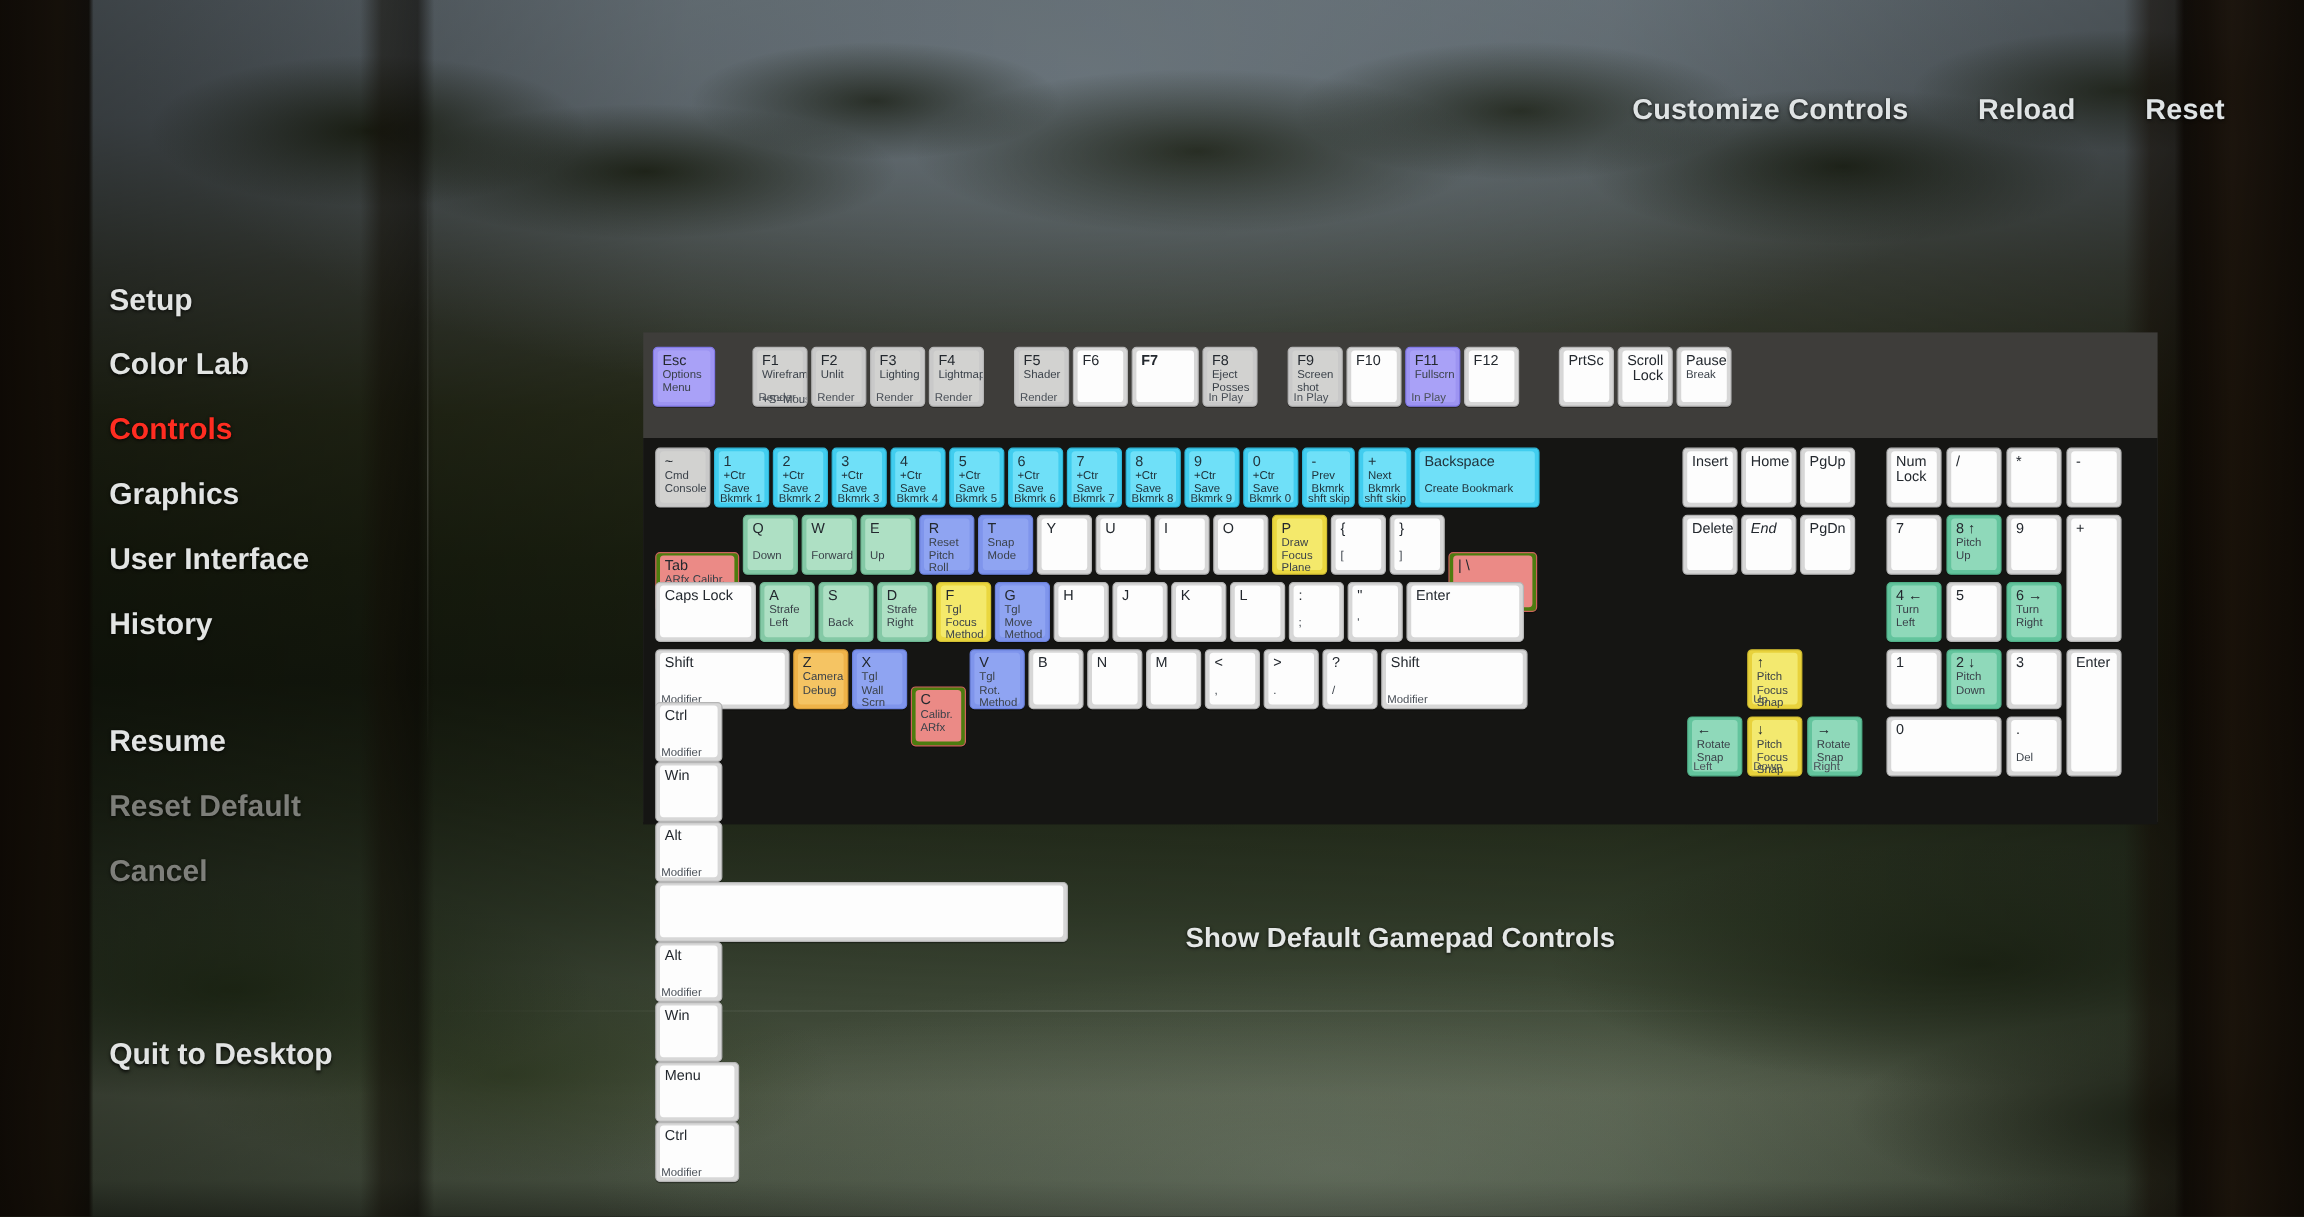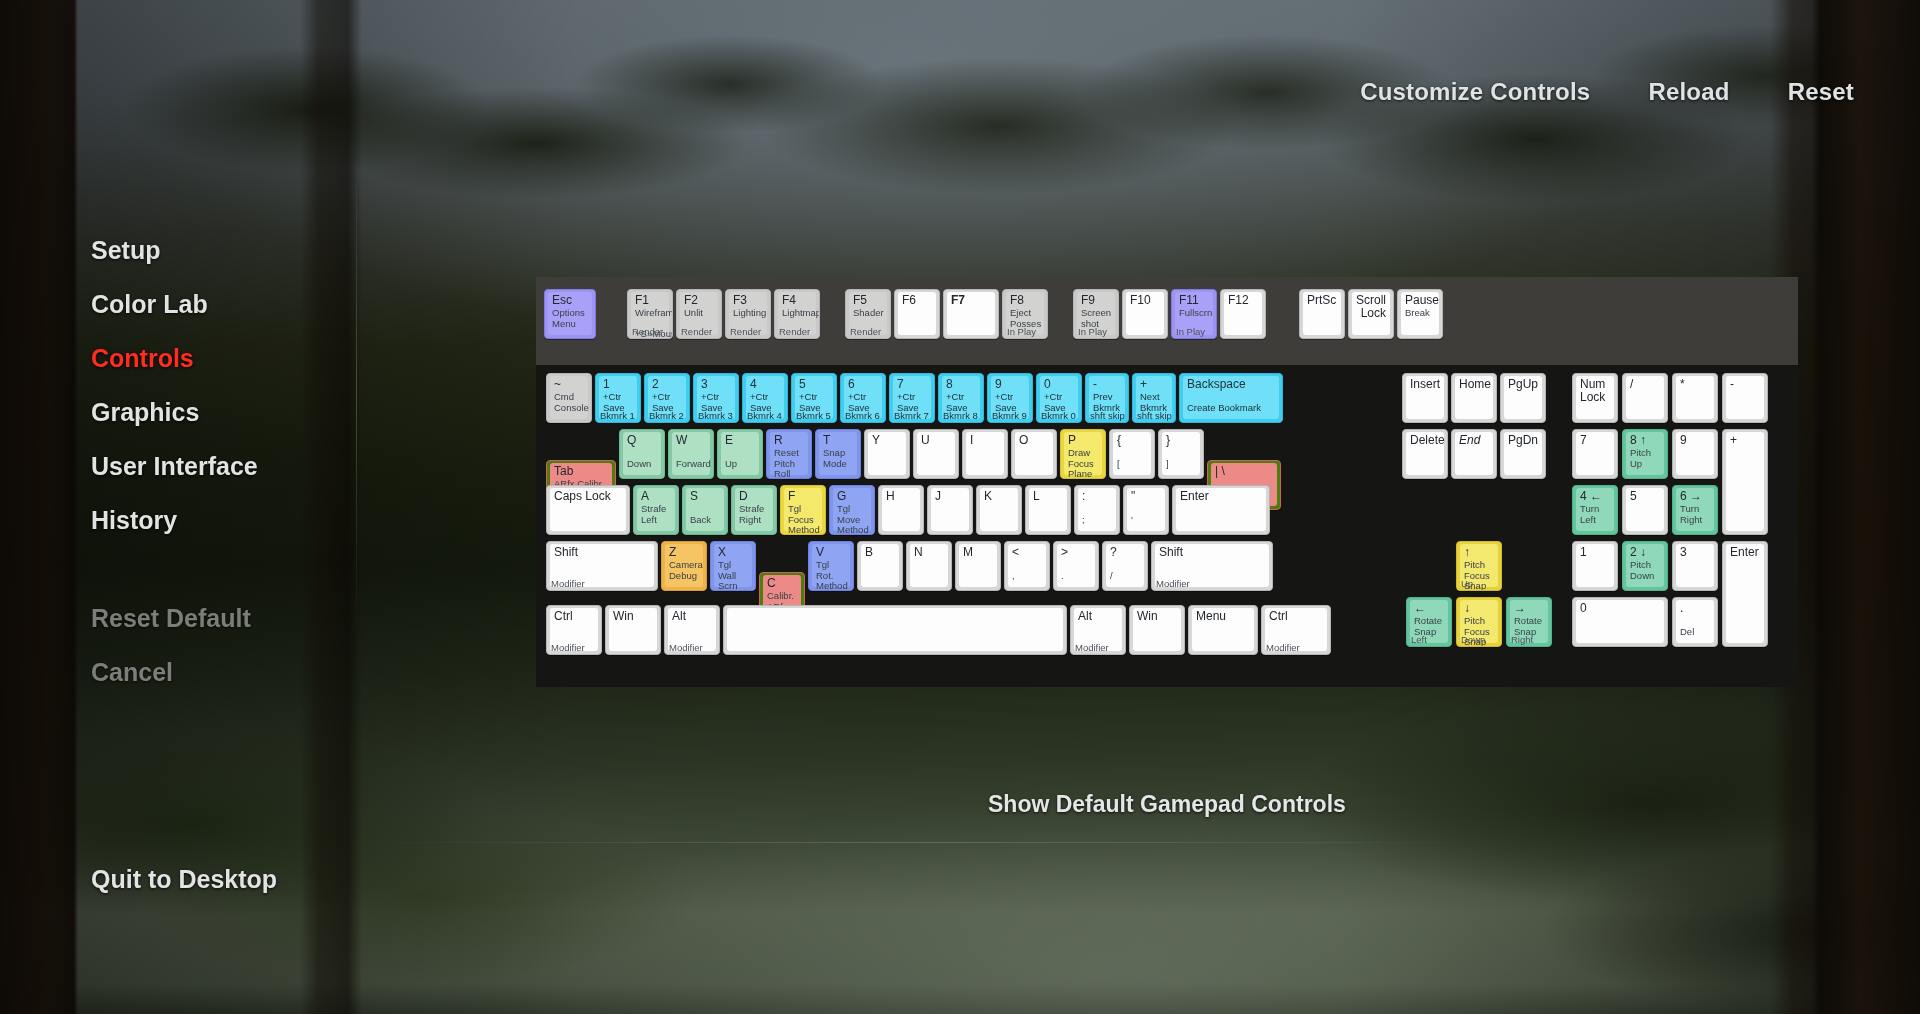--- a/index.html
+++ b/index.html
@@ -108,21 +108,21 @@
     color: #e2e4e3;
     text-shadow: 0 1px 3px rgba(0,0,0,0.85);
     margin-bottom: 25px;
     cursor: pointer;
     white-space: nowrap;
   }
   .menu-item.active { color: #ff2d21; }
   .menu-item.disabled { color: #9a9a97; opacity: 0.78; }
   #menu-lower { position: absolute; left: 91px; top: 604px; width: 300px; }
   #menu-quit  { position: absolute; left: 91px; top: 865px; }
-  #gamepad-wrap { position: absolute; left: 988px; top: 791px; cursor: pointer; }
+  #gamepad-wrap { position: absolute; left: 988px; top: 768px; cursor: pointer; }
 
   
   #kb {
     position: absolute;
     left: 536px; top: 277px;
     width: 1262px; height: 408px;
     background: #3e3d3a;
     padding: 8px 8px 6px 8px;
   }
   #kb-inner { position: relative; width: 100%; height: 100%; }
@@ -214,20 +214,21 @@
 <div id="menu">
   <div class="menu-item">Setup</div>
   <div class="menu-item">Color Lab</div>
   <div class="menu-item active">Controls</div>
   <div class="menu-item">Graphics</div>
   <div class="menu-item">User Interface</div>
   <div class="menu-item">History</div>
 </div>
 
 <div id="menu-lower">
+  <div class="menu-item">Resume</div>
   <div class="menu-item disabled">Reset Default</div>
   <div class="menu-item disabled">Cancel</div>
 </div>
 
 <div id="menu-quit">
   <div class="menu-item">Quit to Desktop</div>
 </div>
 
 <div id="gamepad-wrap">
   <div style="color:#e4e7e6;font-size:23px;font-weight:bold;text-shadow:0 1px 3px rgba(0,0,0,0.8);white-space:nowrap;">Show Default Gamepad Controls</div>
@@ -713,21 +714,21 @@
 /</div>
           </div>
         </div>
         <div class="key k-white" style="width: 122px; height: 50px;">
           <div class="cap">
             <div class="lbl">Shift</div>
           </div>
           <div class="foot">Modifier</div>
         </div>
       </div>
-    <div class="krow" id="row-ctrl" style="left:2px;   top:320px;">
+    <div class="krow" id="row-ctrl" style="left:2px;   top:300px;flex-direction:column;">
         <div class="key k-white" style="width: 56px; height: 50px;">
           <div class="cap">
             <div class="lbl">Ctrl</div>
           </div>
           <div class="foot">Modifier</div>
         </div>
         <div class="key k-white" style="width: 56px; height: 50px;">
           <div class="cap">
             <div class="lbl">Win</div>
           </div>

